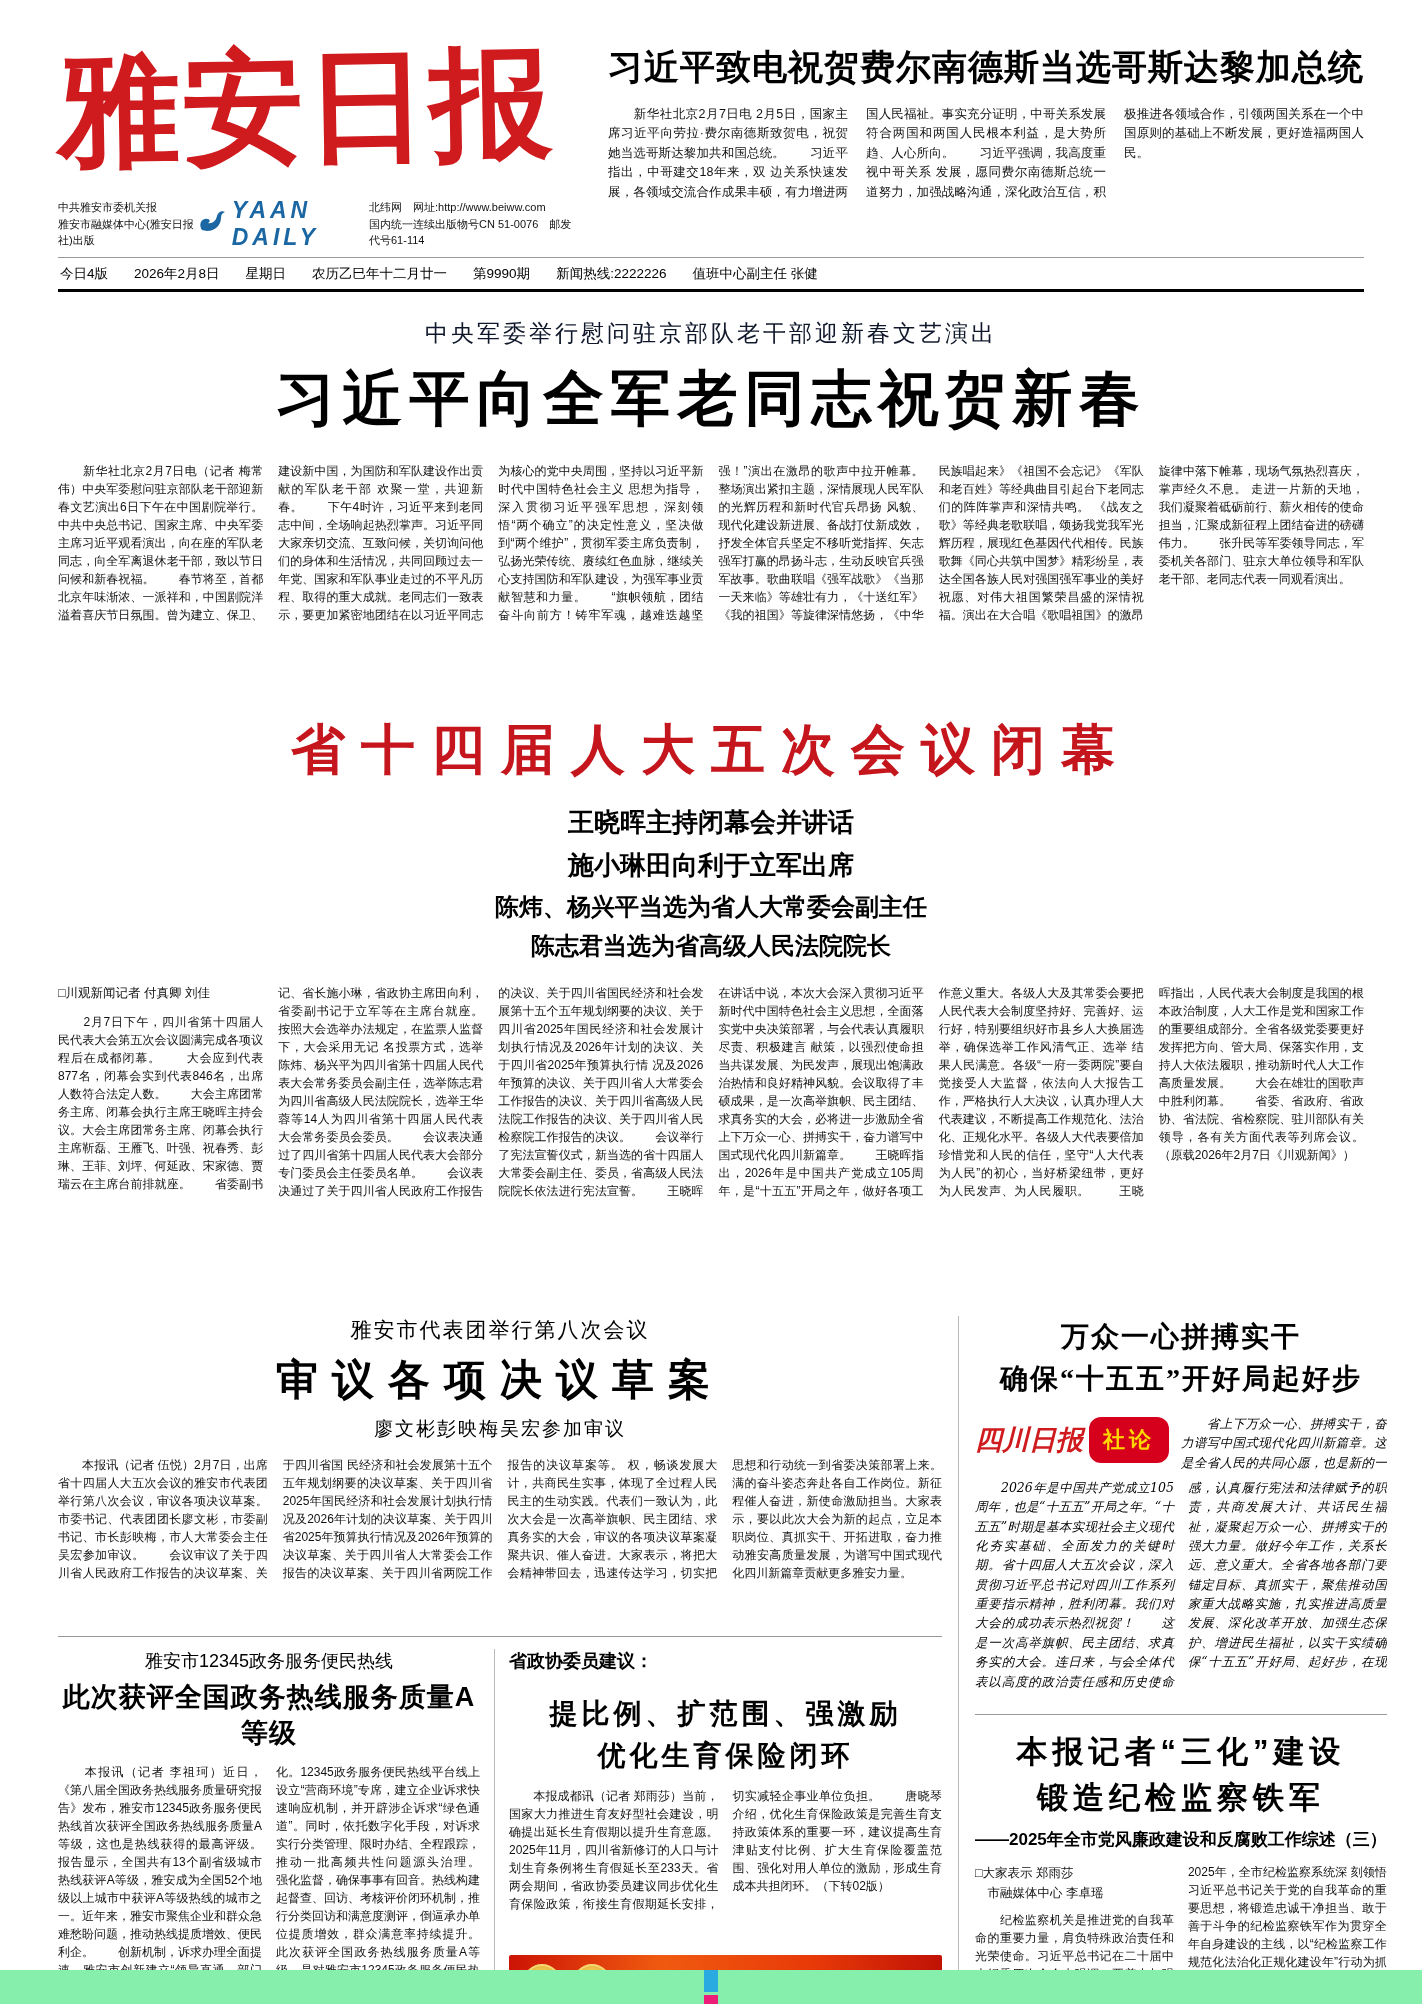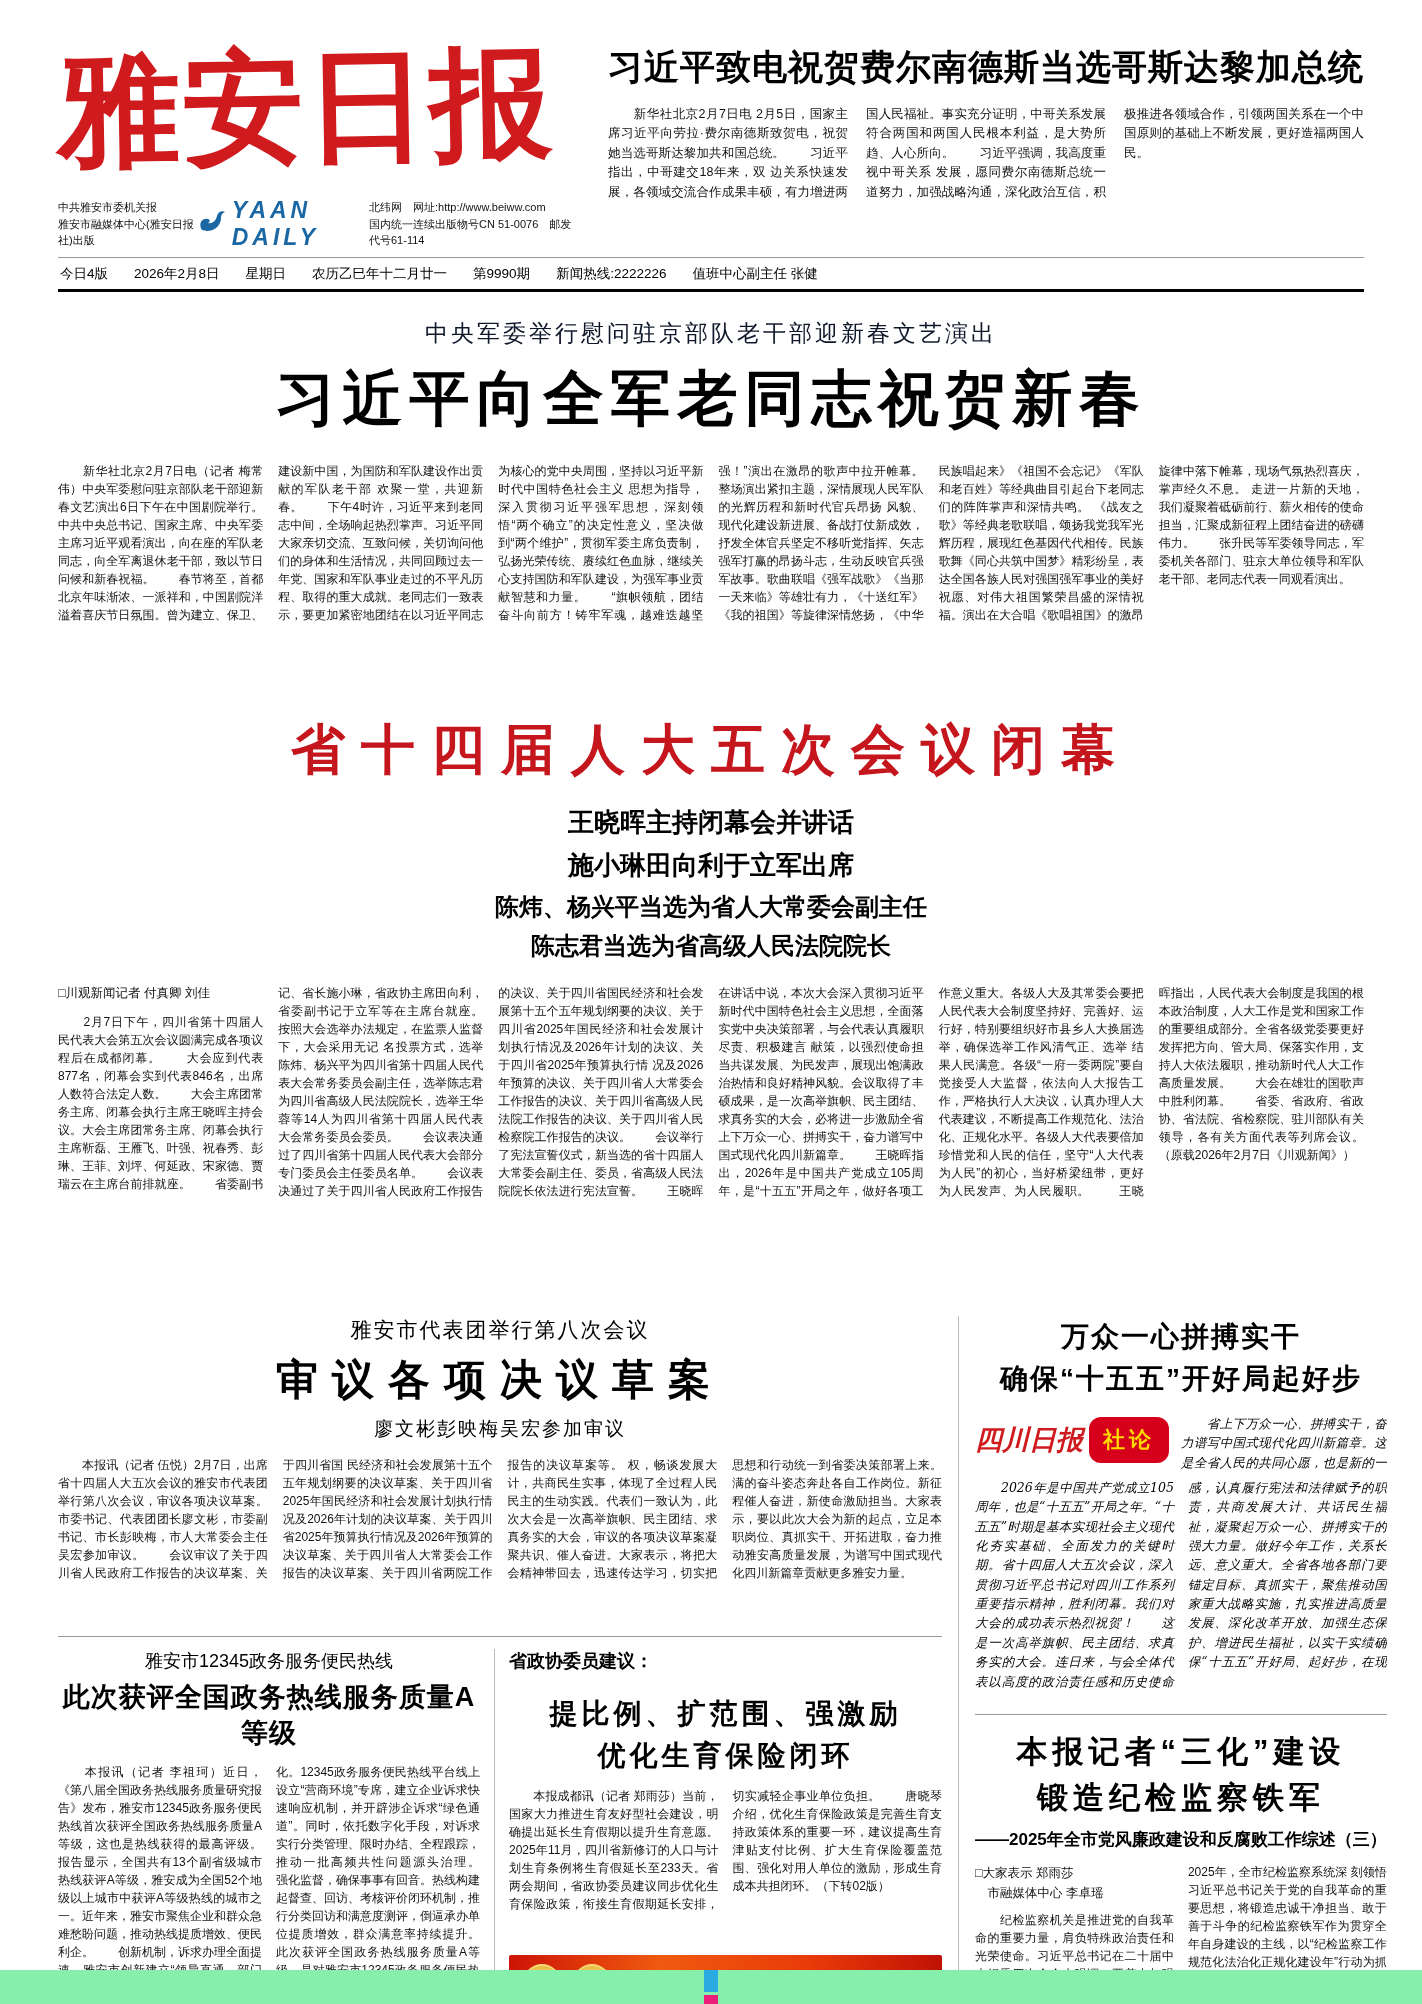--- a/index.html
+++ b/index.html
@@ -70,21 +70,21 @@
   .banner { margin-top:10px; height:56px; border-radius:2px;
       background:linear-gradient(90deg,#cc1405,#f05a10 35%,#e83a08 70%,#c01205);
       display:flex; align-items:center; gap:12px; padding:0 14px; }
   .emblem { width:38px; height:38px; border-radius:50%; background:radial-gradient(circle at 50% 45%,#ffe08a,#d9a514);
       border:2px solid #f7d774; color:#b30000; display:flex; align-items:center; justify-content:center;
       font-size:20px; flex:none; }
   .banner-text { color:#ffe400; font-size:25px; font-weight:900; letter-spacing:2px; font-style:italic;
       text-shadow:1px 2px 2px #6d0000; white-space:nowrap; }
 
   
-  .edit-headline { text-align:center; font-size:28px; font-weight:900; line-height:1.5; letter-spacing:2px; }
+  .edit-headline { text-align:center; font-size:28px; font-weight:900; line-height:1.5; letter-spacing:2px;font-family:Liberation Serif, serif; }
   .edit-top { display:flex; gap:12px; margin-top:14px; }
   .edit-logo { flex:none; display:flex; align-items:center; gap:6px; height:52px; }
   .edit-paper { font-family:"DejaVu Serif","Liberation Serif",serif; color:#cf1a1e; font-weight:bold;
       font-size:27px; font-style:italic; white-space:nowrap; }
   .edit-tag { background:#d6001c; color:#ffd800; font-size:22px; font-weight:bold; padding:8px 14px;
       letter-spacing:4px; white-space:nowrap;border-radius:12px; }
   .edit-intro { flex:1; font-family:"DejaVu Serif","Liberation Serif",serif; font-style:italic;
       font-size:12.5px; line-height:1.55; text-align:justify; overflow:hidden; height:56px; }
   .edit-body { margin-top:8px; column-count:2; column-gap:14px; font-family:"DejaVu Serif","Liberation Serif",serif;
       font-style:italic; font-size:12.5px; line-height:1.55; text-align:justify; height:222px; overflow:hidden; }

